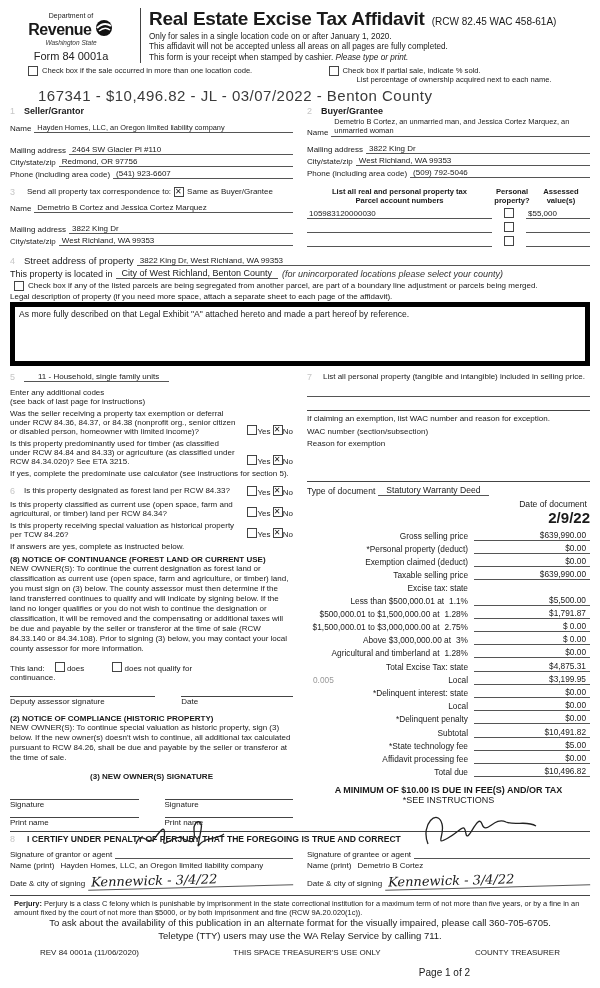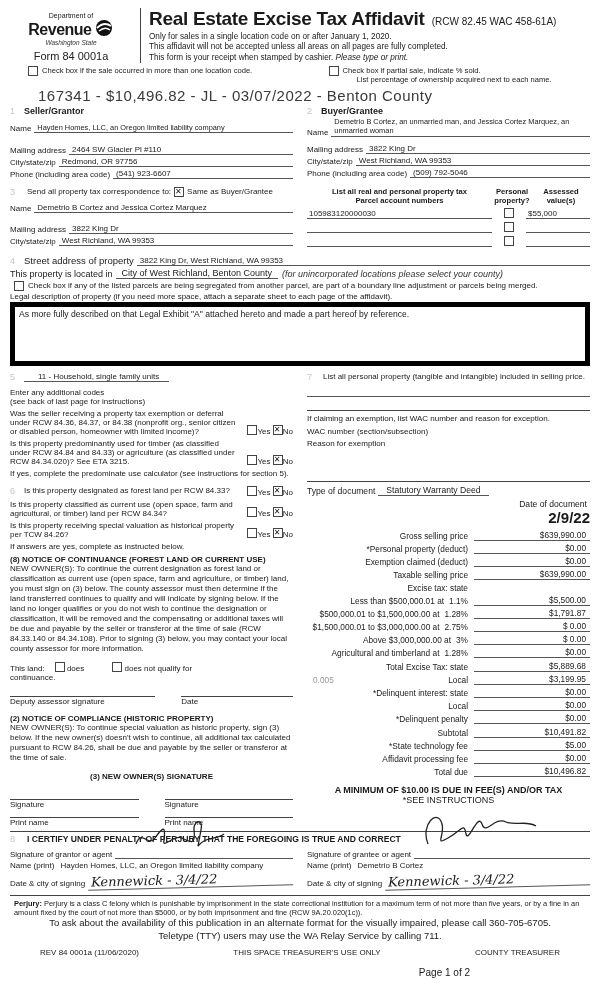--- a/index.html
+++ b/index.html
@@ -356,21 +356,21 @@
             <span class="trate">3%</span>
             <span class="tval">$  0.00</span>
           </div>
           <div class="taxrow">
             <span class="tlabel">Agricultural and timberland at</span>
             <span class="trate">1.28%</span>
             <span class="tval">$0.00</span>
           </div>
           <div class="taxrow">
             <span class="tlabel">Total Excise Tax: state</span>
-            <span class="tval">$5,889.68</span>
+            <span class="tval">$4,875.31</span>
           </div>
           <div class="taxrow">
             <span class="tprefix">0.005</span>
             <span class="tlabel">Local</span>
             <span class="tval">$3,199.95</span>
           </div>
           <div class="taxrow">
             <span class="tlabel">*Delinquent interest: state</span>
             <span class="tval">$0.00</span>
           </div>

